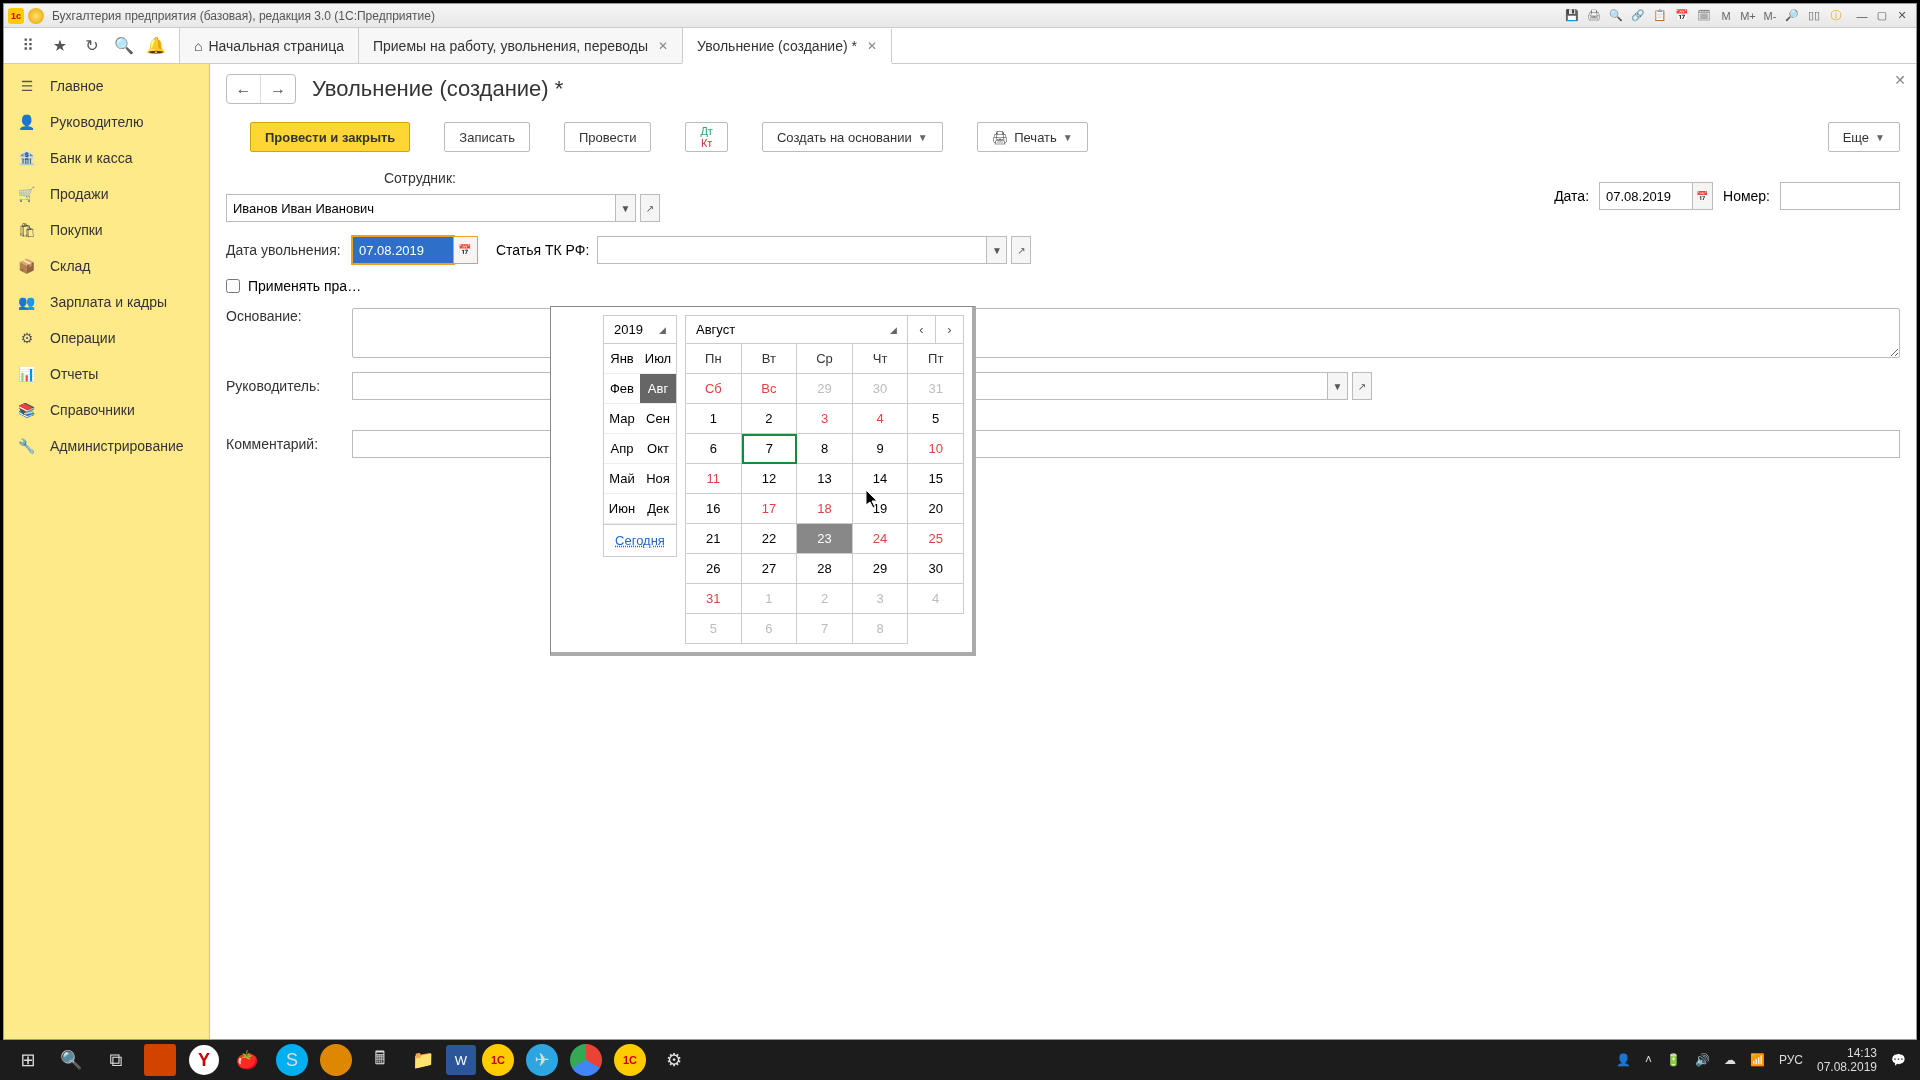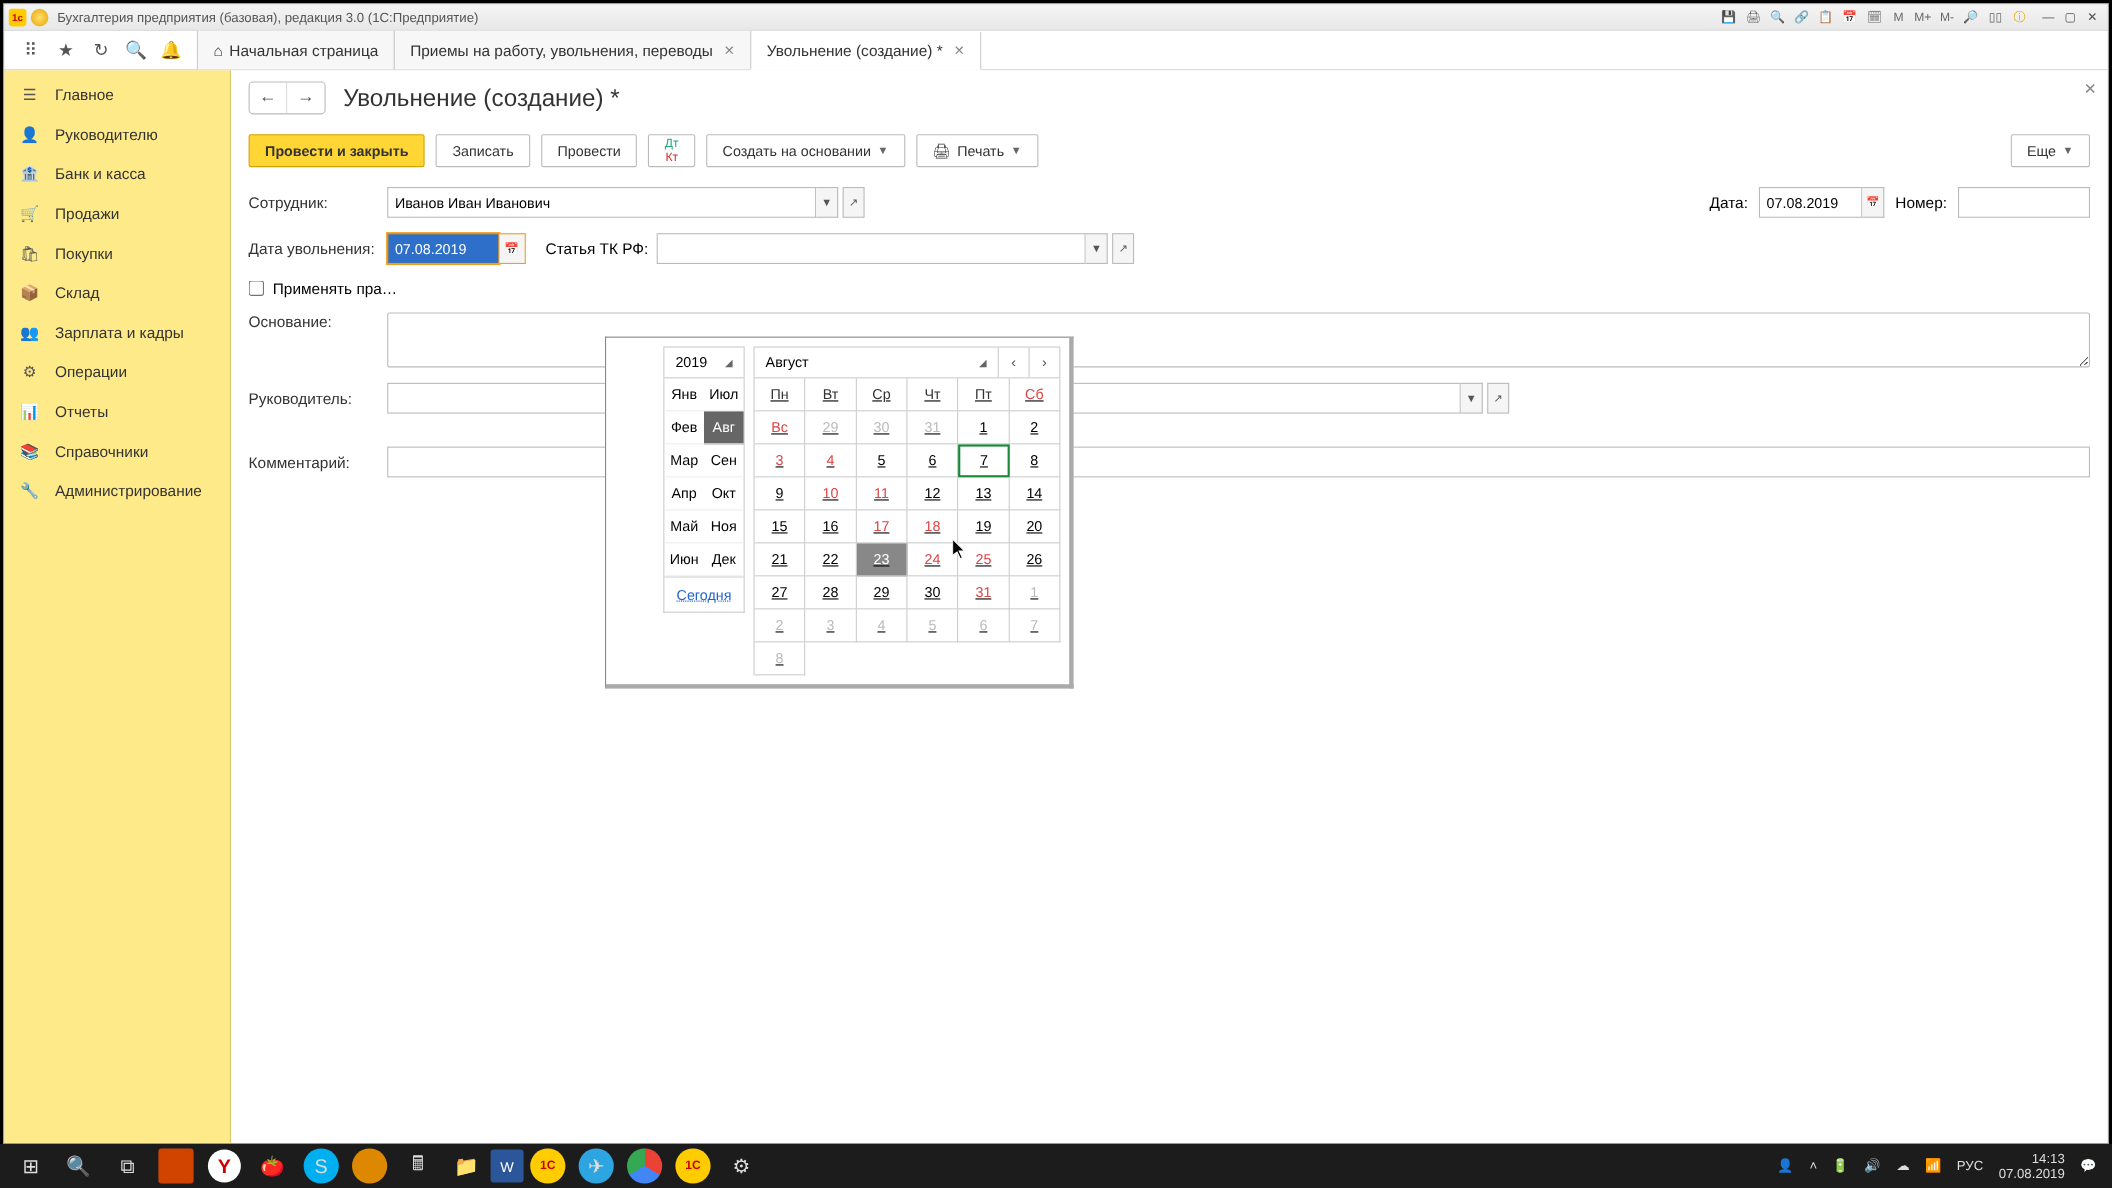--- a/index.html
+++ b/index.html
@@ -32,38 +32,38 @@
 
 .content { flex: 1; background: #fff; padding: 10px 16px 0 16px; position: relative; }
 .headrow { display: flex; align-items: center; gap: 16px; margin-bottom: 18px; }
 .navbtns { display: flex; border: 1px solid #bbb; border-radius: 4px; overflow: hidden; }
 .navbtns span { width: 34px; height: 28px; display: flex; align-items: center; justify-content: center; color: #555; border-right: 1px solid #ddd; cursor: pointer; }
 .navbtns span:last-child { border-right: none; }
 .page-title { font-size: 22px; font-weight: 500; color: #333; }
 .close-page { position: absolute; right: 10px; top: 8px; color: #888; cursor: pointer; font-size: 14px; }
 
 .btn-row { display: flex; gap: 10px; align-items: center; margin-bottom: 18px; }
-.btn { height: 30px; padding: 0 14px; border: 1px solid #bbb; border-radius: 2px; background: #fff; font-size: 13px; display: inline-flex; align-items: center; gap: 6px; cursor: pointer; color: #333; }
+.btn { height: 30px; padding: 0 14px; border: 1px solid #bbb; border-radius: 2px; background: #fff; font-size: 13px; display: inline-flex; align-items: center; gap: 6px; cursor: pointer; color: #333; margin-left: 24px; }
 .btn.primary { background: #ffd633; border: 1px solid #d4a300; font-weight: bold; }
 .btn .caret { font-size: 10px; color: #666; }
 .btn-row .spacer { flex: 1; }
 .btn-icon-dtkt { font-size: 11px; }
 .dtkt-d { color: #2a7; } .dtkt-k { color: #c33; }
 
 .form-row { display: flex; align-items: center; margin-bottom: 14px; gap: 8px; font-size: 14px; }
 .form-label { color: #333; min-width: 118px; }
 .input-combo { display: flex; align-items: stretch; }
 .input-box { height: 28px; border: 1px solid #bbb; padding: 0 6px; font-size: 13px; background: #fff; display: flex; align-items: center; }
 .input-box.selected { background: #2d6fc9; color: #fff; border: 1px solid #f0a020; box-shadow: 0 0 0 1px #f0a020; }
 .combo-btn { width: 20px; border: 1px solid #bbb; border-left: none; background: #f5f5f5; display: flex; align-items: center; justify-content: center; font-size: 10px; color: #555; cursor: pointer; }
 .combo-btn.ext { border-left: 1px solid #bbb; margin-left: 4px; }
 .calendar-btn { width: 24px; border: 1px solid #f0a020; border-left: none; background: #f5f5f5; display: flex; align-items: center; justify-content: center; font-size: 11px; cursor: pointer; }
 
 .row-top { display: flex; align-items: center; gap: 8px; }
-.row-top .left-group { display: flex; align-items: center; gap: 8px; }
+.row-top .left-group { display: flex; align-items: center; gap: 8px; flex-direction: column; }
 .row-top .right-group { margin-left: auto; display: flex; align-items: center; gap: 10px; }
 
 .textarea { width: 100%; height: 50px; border: 1px solid #bbb; border-radius: 2px; }
 
 .checkbox-row { display: flex; align-items: center; gap: 8px; font-size: 14px; }
 .checkbox-row input { width: 14px; height: 14px; }
 
 
 .cal-popup { position: absolute; top: 242px; left: 340px; width: 426px; background: #fff; border: 1px solid #888; border-right: 4px solid #aaa; border-bottom: 4px solid #aaa; padding: 8px; font-size: 13px; }
 .cal-inner { display: flex; gap: 8px; }
@@ -72,21 +72,21 @@
 .cal-year .tri { margin-left: auto; font-size: 9px; color: #666; }
 .cal-months { border: 1px solid #ccc; border-top: none; display: grid; grid-template-columns: 1fr 1fr; }
 .cal-months div { padding: 7px 0; text-align: center; border-bottom: 1px solid #eee; cursor: pointer; }
 .cal-months div.sel { background: #666; color: #fff; }
 .cal-today { border: 1px solid #ccc; border-top: none; text-align: center; padding: 8px 0; color: #2266cc; text-decoration: underline dotted; cursor: pointer; }
 .cal-right { flex: 1; }
 .cal-head { display: flex; border: 1px solid #ccc; }
 .cal-head .month-name { flex: 1; padding: 6px 10px; display: flex; align-items: center; }
 .cal-head .month-name .tri { margin-left: auto; font-size: 9px; color: #666; }
 .cal-head .nav { width: 28px; border-left: 1px solid #ccc; display: flex; align-items: center; justify-content: center; cursor: pointer; color: #555; }
-.cal-grid { display: grid; grid-template-columns: repeat(6,1fr); border-left: 1px solid #ccc; text-decoration: underline; }
+.cal-grid { display: grid; grid-template-columns: repeat(5,1fr); border-left: 1px solid #ccc; }
 .cal-grid div { border-right: 1px solid #ccc; border-bottom: 1px solid #ccc; text-align: center; padding: 7px 0; cursor: pointer; }
 .cal-grid .dh { font-weight: normal; color: #333; }
 .cal-grid .wknd { color: #d44; }
 .cal-grid .muted { color: #bbb; }
 .cal-grid .today { border: 2px solid #1a8a3a; padding: 5px 0; }
 .cal-grid .hover { background: #888; color: #fff; }
 
 .cursor-arrow { position: absolute; top: 426px; left: 656px; width: 14px; height: 20px; z-index: 100; pointer-events: none; }
 
 

